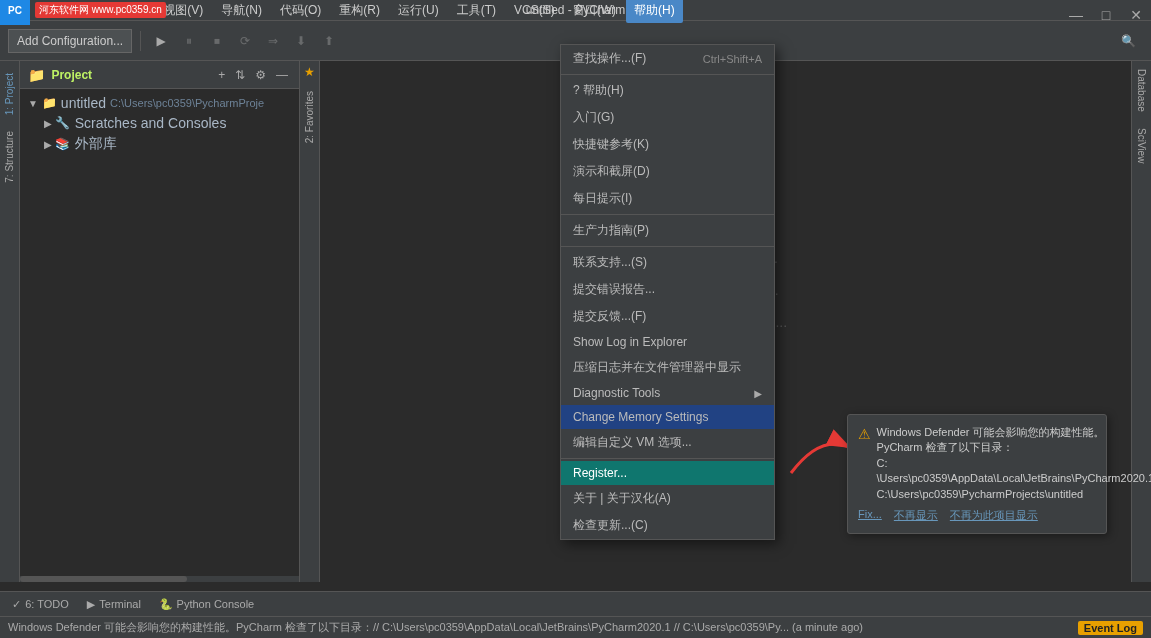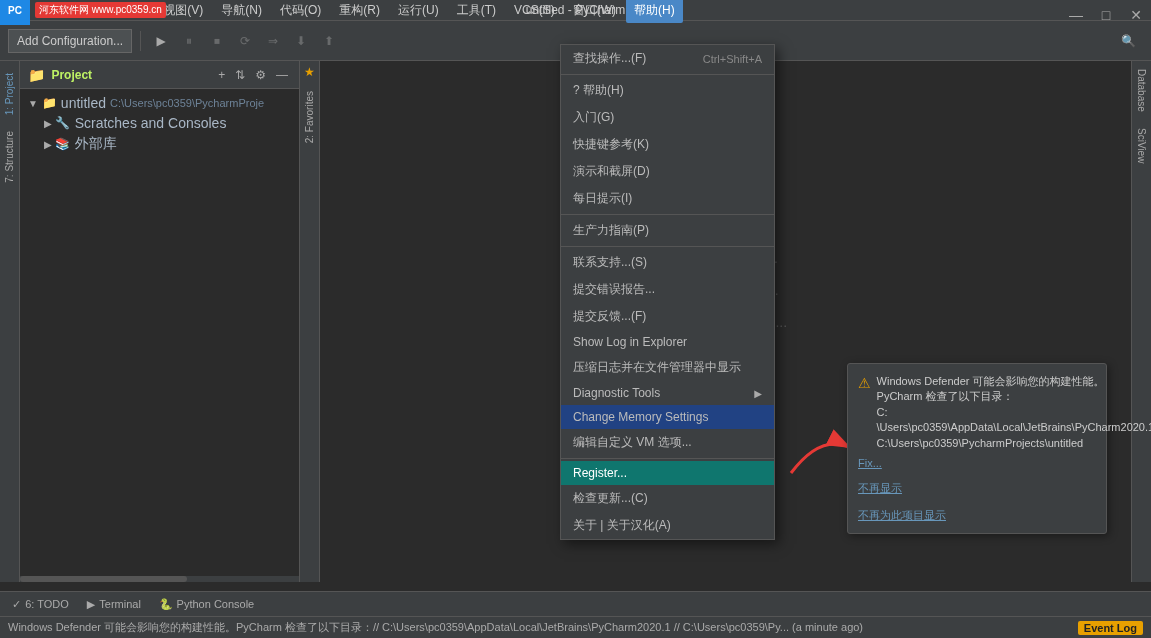--- a/index.html
+++ b/index.html
@@ -296,21 +296,20 @@
       align-items: flex-start;
       gap: 6px;
       margin-bottom: 6px;
     }
     .notif-icon { color: #e8a000; font-size: 14px; margin-top: 1px; }
     .notif-text { font-size: 11px; color: #ccc; line-height: 1.4; }
     .notif-actions {
       display: flex;
       gap: 12px;
       margin-top: 6px;
-      flex-direction: column;
     }
     .notif-link {
       color: #6897bb;
       font-size: 11px;
       cursor: pointer;
       text-decoration: underline;
     }
 
     
     .statusbar {
@@ -578,24 +577,24 @@
     <span>Change Memory Settings</span>
   </div>
   <div class="dropdown-item">
     <span>编辑自定义 VM 选项...</span>
   </div>
   <div class="dropdown-separator"></div>
   <div class="dropdown-item active">
     <span>Register...</span>
   </div>
   <div class="dropdown-item">
+    <span>关于 | 关于汉化(A)</span>
+  </div>
+  <div class="dropdown-item">
     <span>检查更新...(C)</span>
-  </div>
-  <div class="dropdown-item">
-    <span>关于 | 关于汉化(A)</span>
   </div>
 </div>
 
 <div class="bottom-toolbar" style="position:absolute;bottom:22px;width:100%;">
   <div class="bottom-tab">
     <span>✓</span>
     <span>6: TODO</span>
   </div>
   <div class="bottom-tab">
     <span>▶</span>

